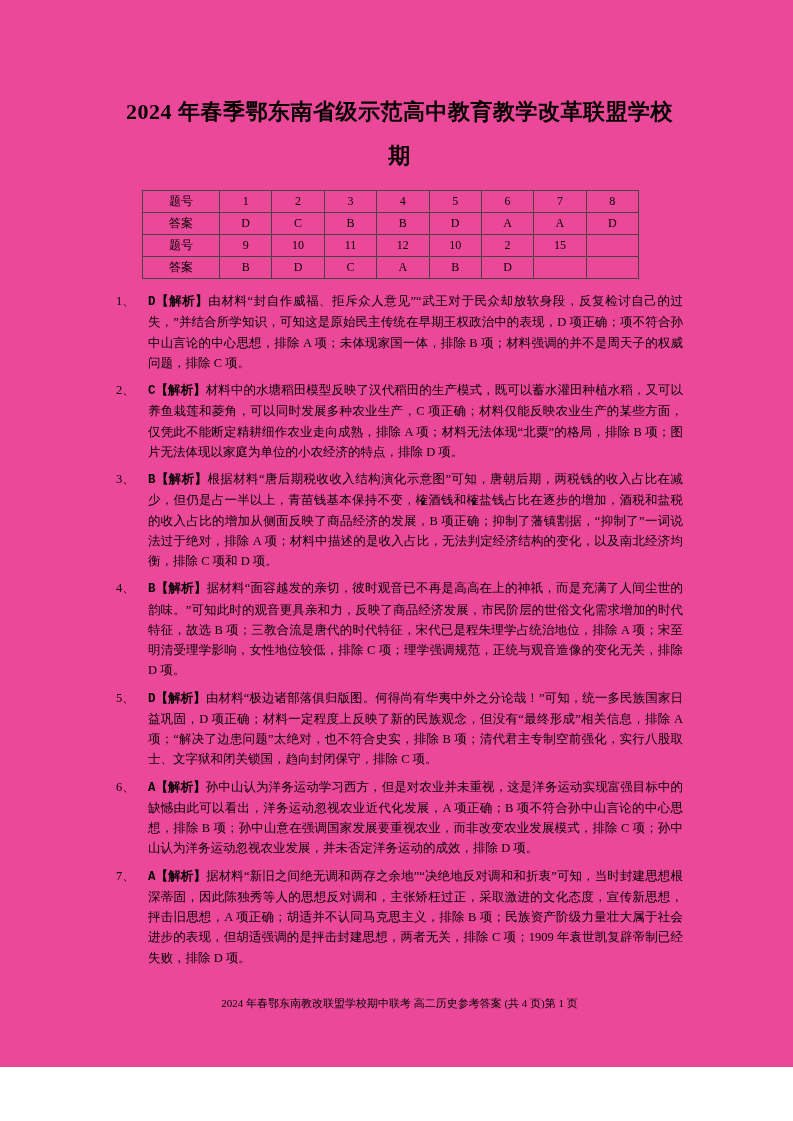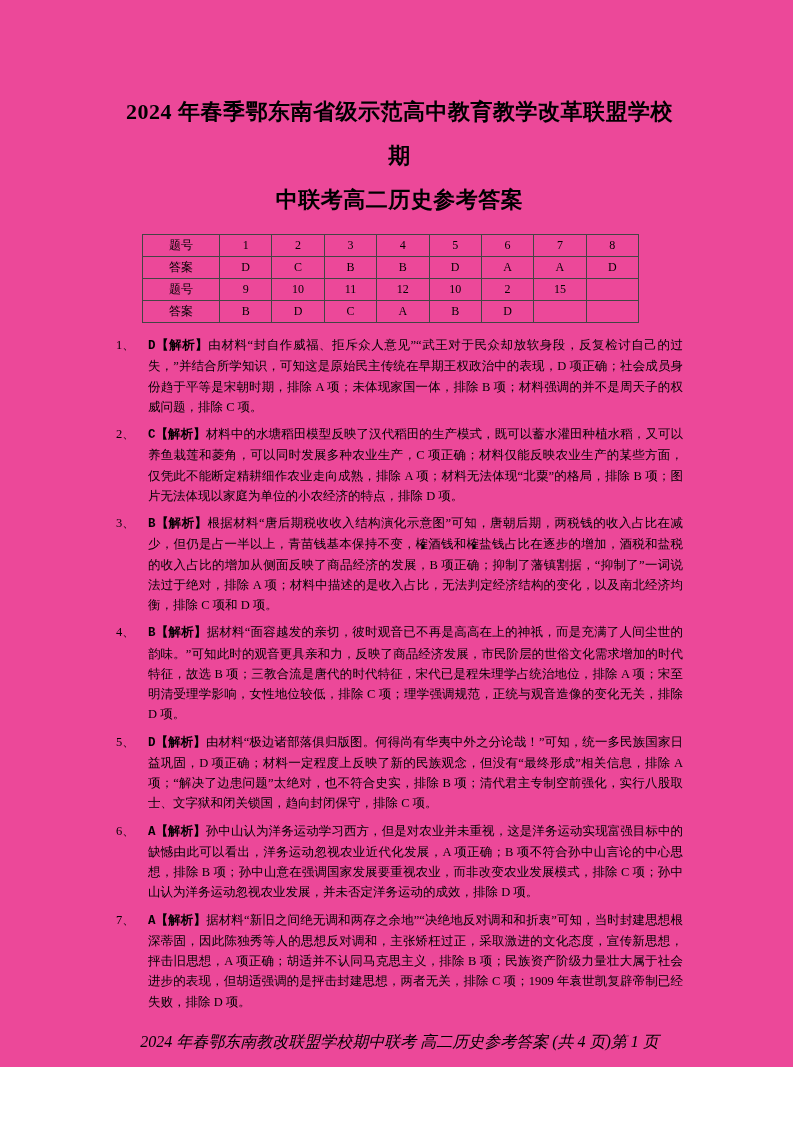--- a/index.html
+++ b/index.html
@@ -23,32 +23,31 @@
     border:1px solid #444;height:21px;text-align:center;vertical-align:middle;
     padding:0 2px;overflow:hidden;white-space:nowrap;
   }
   .answer-table td.row-label{width:72px;}
   .explanations{margin-top:12px;font-size:12.5px;}
   .exp{display:flex;margin-bottom:7px;line-height:1.62;text-align:justify;}
   .exp-num{flex:0 0 32px;white-space:nowrap;}
   .exp-body{flex:1;}
   .exp-head{font-weight:bold;font-family:Liberation Mono, monospace;}
   .footer{
-    text-align:center;font-size:16px;margin-top:20px;font-style:italic;
+    text-align:center;font-size:11px;margin-top:28px;
   }
 </style>
 </head>
 <body>
 
 <div class="page">
   <div class="content">
 
     <div class="title">
       <div>2024 年春季鄂东南省级示范高中教育教学改革联盟学校期</div>
-      <div>中联考高二历史参考答案</div>
     </div>
 
     <table class="answer-table">
       <tbody>
           <tr>
             <td class="row-label">题号</td>
             <td>1</td>
             <td>2</td>
             <td>3</td>
             <td>4</td>
@@ -90,21 +89,21 @@
             <td></td>
             <td></td>
           </tr>
         </tbody>
     </table>
 
     <div class="explanations">
   <div class="exp">
     <span class="exp-num">1、</span>
     <div class="exp-body">
-      <span class="exp-head">D【解析】</span><span>由材料“封自作威福、拒斥众人意见”“武王对于民众却放软身段，反复检讨自己的过失，”并结合所学知识，可知这是原始民主传统在早期王权政治中的表现，D 项正确；社会成员身份趋于平等是宋朝时期，排除 A 项；未体现家国一体，排除 B 项；材料强调的并不是周天子的权威问题，排除 C 项。</span>
+      <span class="exp-head">D【解析】</span><span>由材料“封自作威福、拒斥众人意见”“武王对于民众却放软身段，反复检讨自己的过失，”并结合所学知识，可知这是原始民主传统在早期王权政治中的表现，D 项正确；项不符合孙中山言论的中心思想，排除 A 项；未体现家国一体，排除 B 项；材料强调的并不是周天子的权威问题，排除 C 项。</span>
     </div>
   </div>
 
   <div class="exp">
     <span class="exp-num">2、</span>
     <div class="exp-body">
       <span class="exp-head">C【解析】</span><span>材料中的水塘稻田模型反映了汉代稻田的生产模式，既可以蓄水灌田种植水稻，又可以养鱼栽莲和菱角，可以同时发展多种农业生产，C 项正确；材料仅能反映农业生产的某些方面，仅凭此不能断定精耕细作农业走向成熟，排除 A 项；材料无法体现“北粟”的格局，排除 B 项；图片无法体现以家庭为单位的小农经济的特点，排除 D 项。</span>
     </div>
   </div>
 

